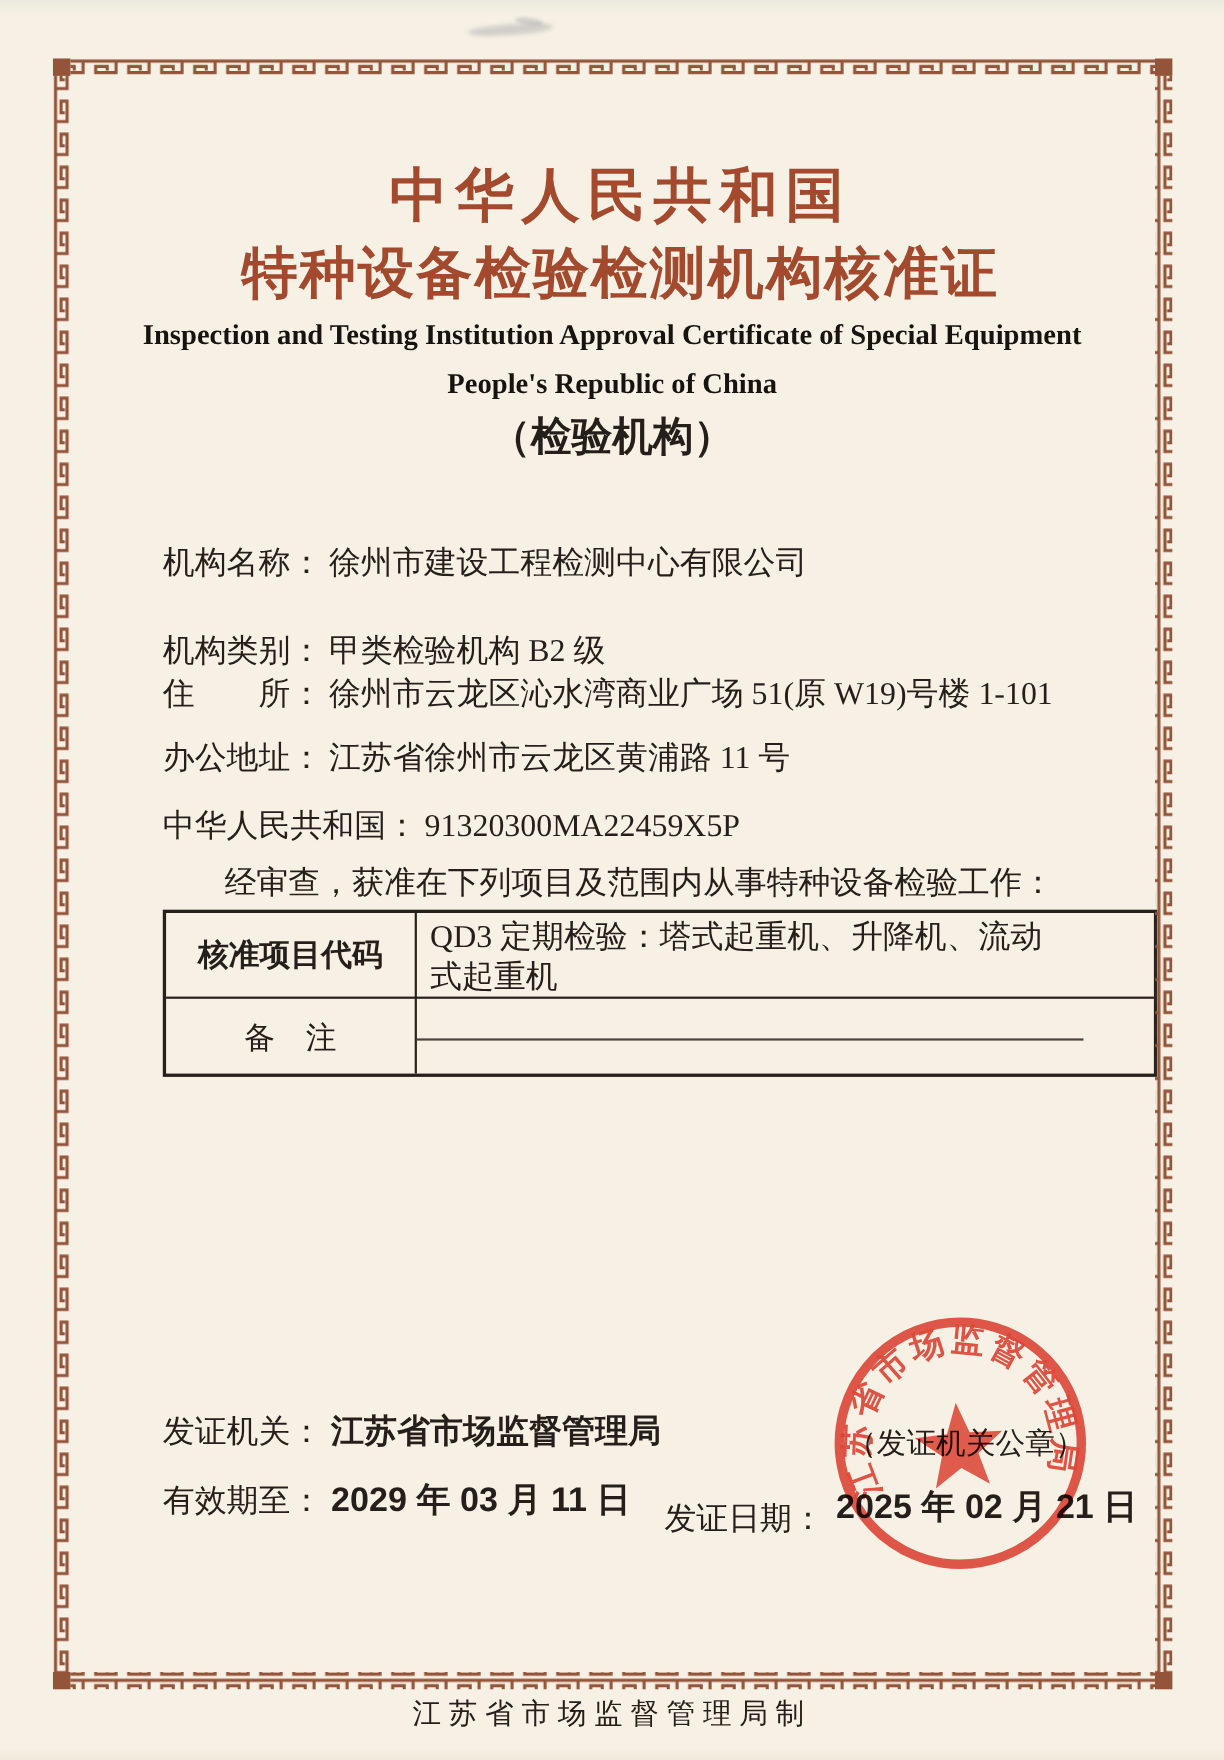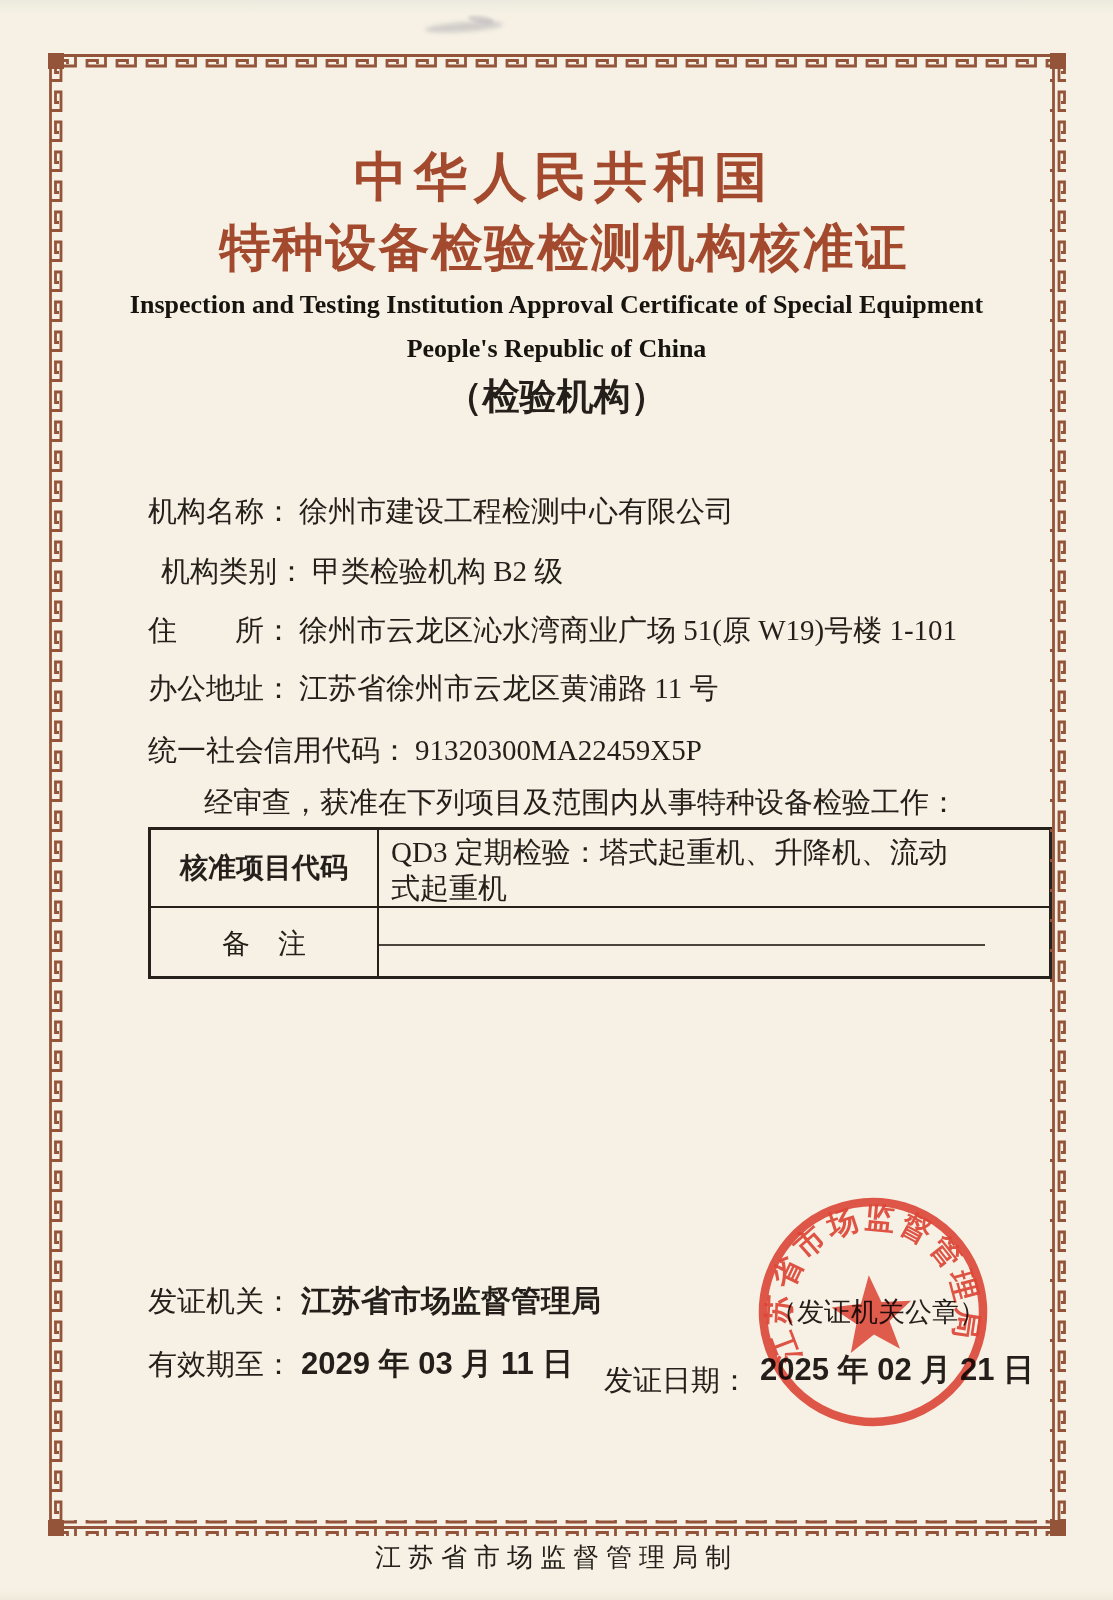--- a/index.html
+++ b/index.html
@@ -16,21 +16,21 @@
   .title-cn{color:var(--title_red);font-weight:bold;padding-left:15px;}
   .t1{top:142px;font-size:53px;letter-spacing:7px;}
   .t2{top:214px;font-size:51px;letter-spacing:2px;}
   .ten{font-weight:bold;font-size:26px;color:#17130f;}
   .e1{top:290px;}
   .e2{top:334px;}
   .subtitle{top:372px;font-size:37px;font-weight:bold;}
   .certno{top:438px;right:136px;font-size:30px;white-space:nowrap;}
   .field{left:148px;font-size:29px;white-space:nowrap;}
   .field .val{margin-left:6px;}
-  .f0{top:492px;} .f1{top:552px;margin-left:13px;} .f2{top:611px;} .f3{top:669px;} .f4{top:731px;}
+  .f0{top:492px;} .f1{top:572px;} .f2{top:611px;} .f3{top:669px;} .f4{top:731px;}
   .statement{top:783px;left:204px;font-size:29px;white-space:nowrap;}
   .apv-table{left:148px;top:827px;width:904px;height:152px;border:3px solid #26211b;}
   .apv-col-divider{position:absolute;left:226px;top:0;width:2px;height:100%;background:#26211b;}
   .apv-row-divider{position:absolute;left:0;top:76px;width:100%;height:2px;background:#26211b;}
   .apv-inner-line{position:absolute;left:228px;top:114px;width:606px;height:2px;background:#4a443c;}
   .apv-h1{position:absolute;left:0;top:0;width:226px;height:76px;display:flex;align-items:center;justify-content:center;
           font-weight:bold;font-size:28px;}
   .apv-h2{position:absolute;left:0;top:78px;width:226px;height:72px;display:flex;align-items:center;justify-content:center;
           font-size:28px;}
   .apv-content{position:absolute;left:240px;top:4px;width:584px;font-size:29px;line-height:36px;}
@@ -93,21 +93,21 @@
   <div class="abs field f1">
     <span class="lbl">机构类别：</span><span class="val">甲类检验机构 B2 级</span>
   </div>
   <div class="abs field f2">
     <span class="lbl">住　　所：</span><span class="val">徐州市云龙区沁水湾商业广场 51(原 W19)号楼 1-101</span>
   </div>
   <div class="abs field f3">
     <span class="lbl">办公地址：</span><span class="val">江苏省徐州市云龙区黄浦路 11 号</span>
   </div>
   <div class="abs field f4">
-    <span class="lbl">统一社会信用代码：</span><span class="val">91320300MA22459X5P</span>
+    <span class="lbl">中华人民共和国：</span><span class="val">91320300MA22459X5P</span>
   </div>
 
   <div class="abs statement">经审查，获准在下列项目及范围内从事特种设备检验工作：</div>
 
   <div class="abs apv-table">
     <div class="apv-col-divider"></div>
     <div class="apv-row-divider"></div>
     <div class="apv-inner-line"></div>
     <div class="apv-h1">核准项目代码</div>
     <div class="apv-content">QD3 定期检验：塔式起重机、升降机、流动式起重机</div>

